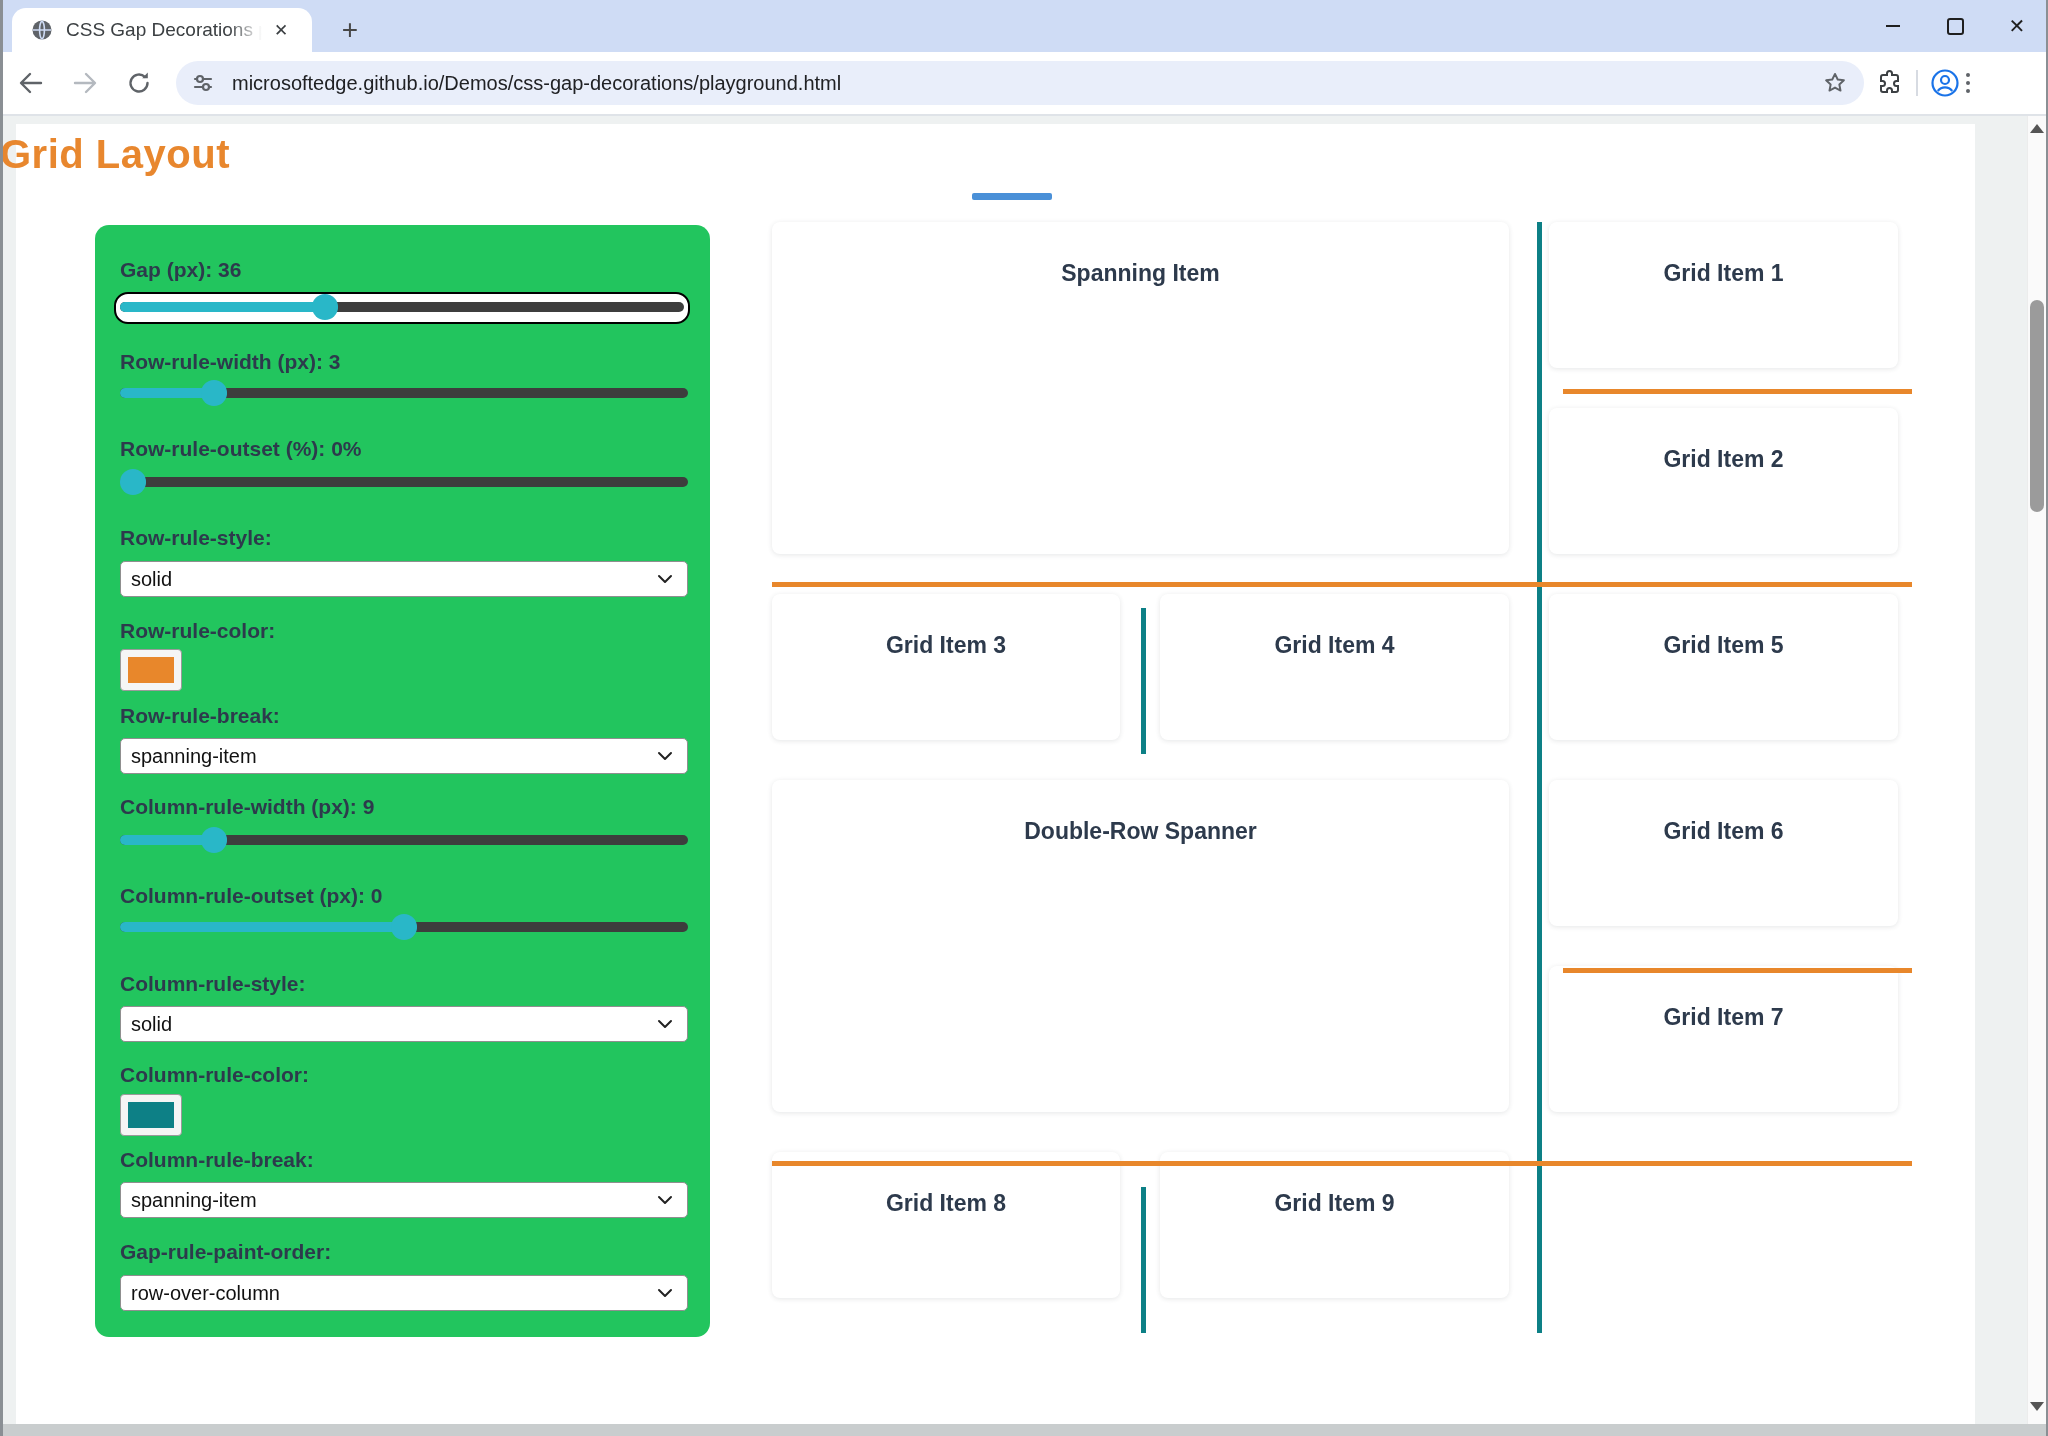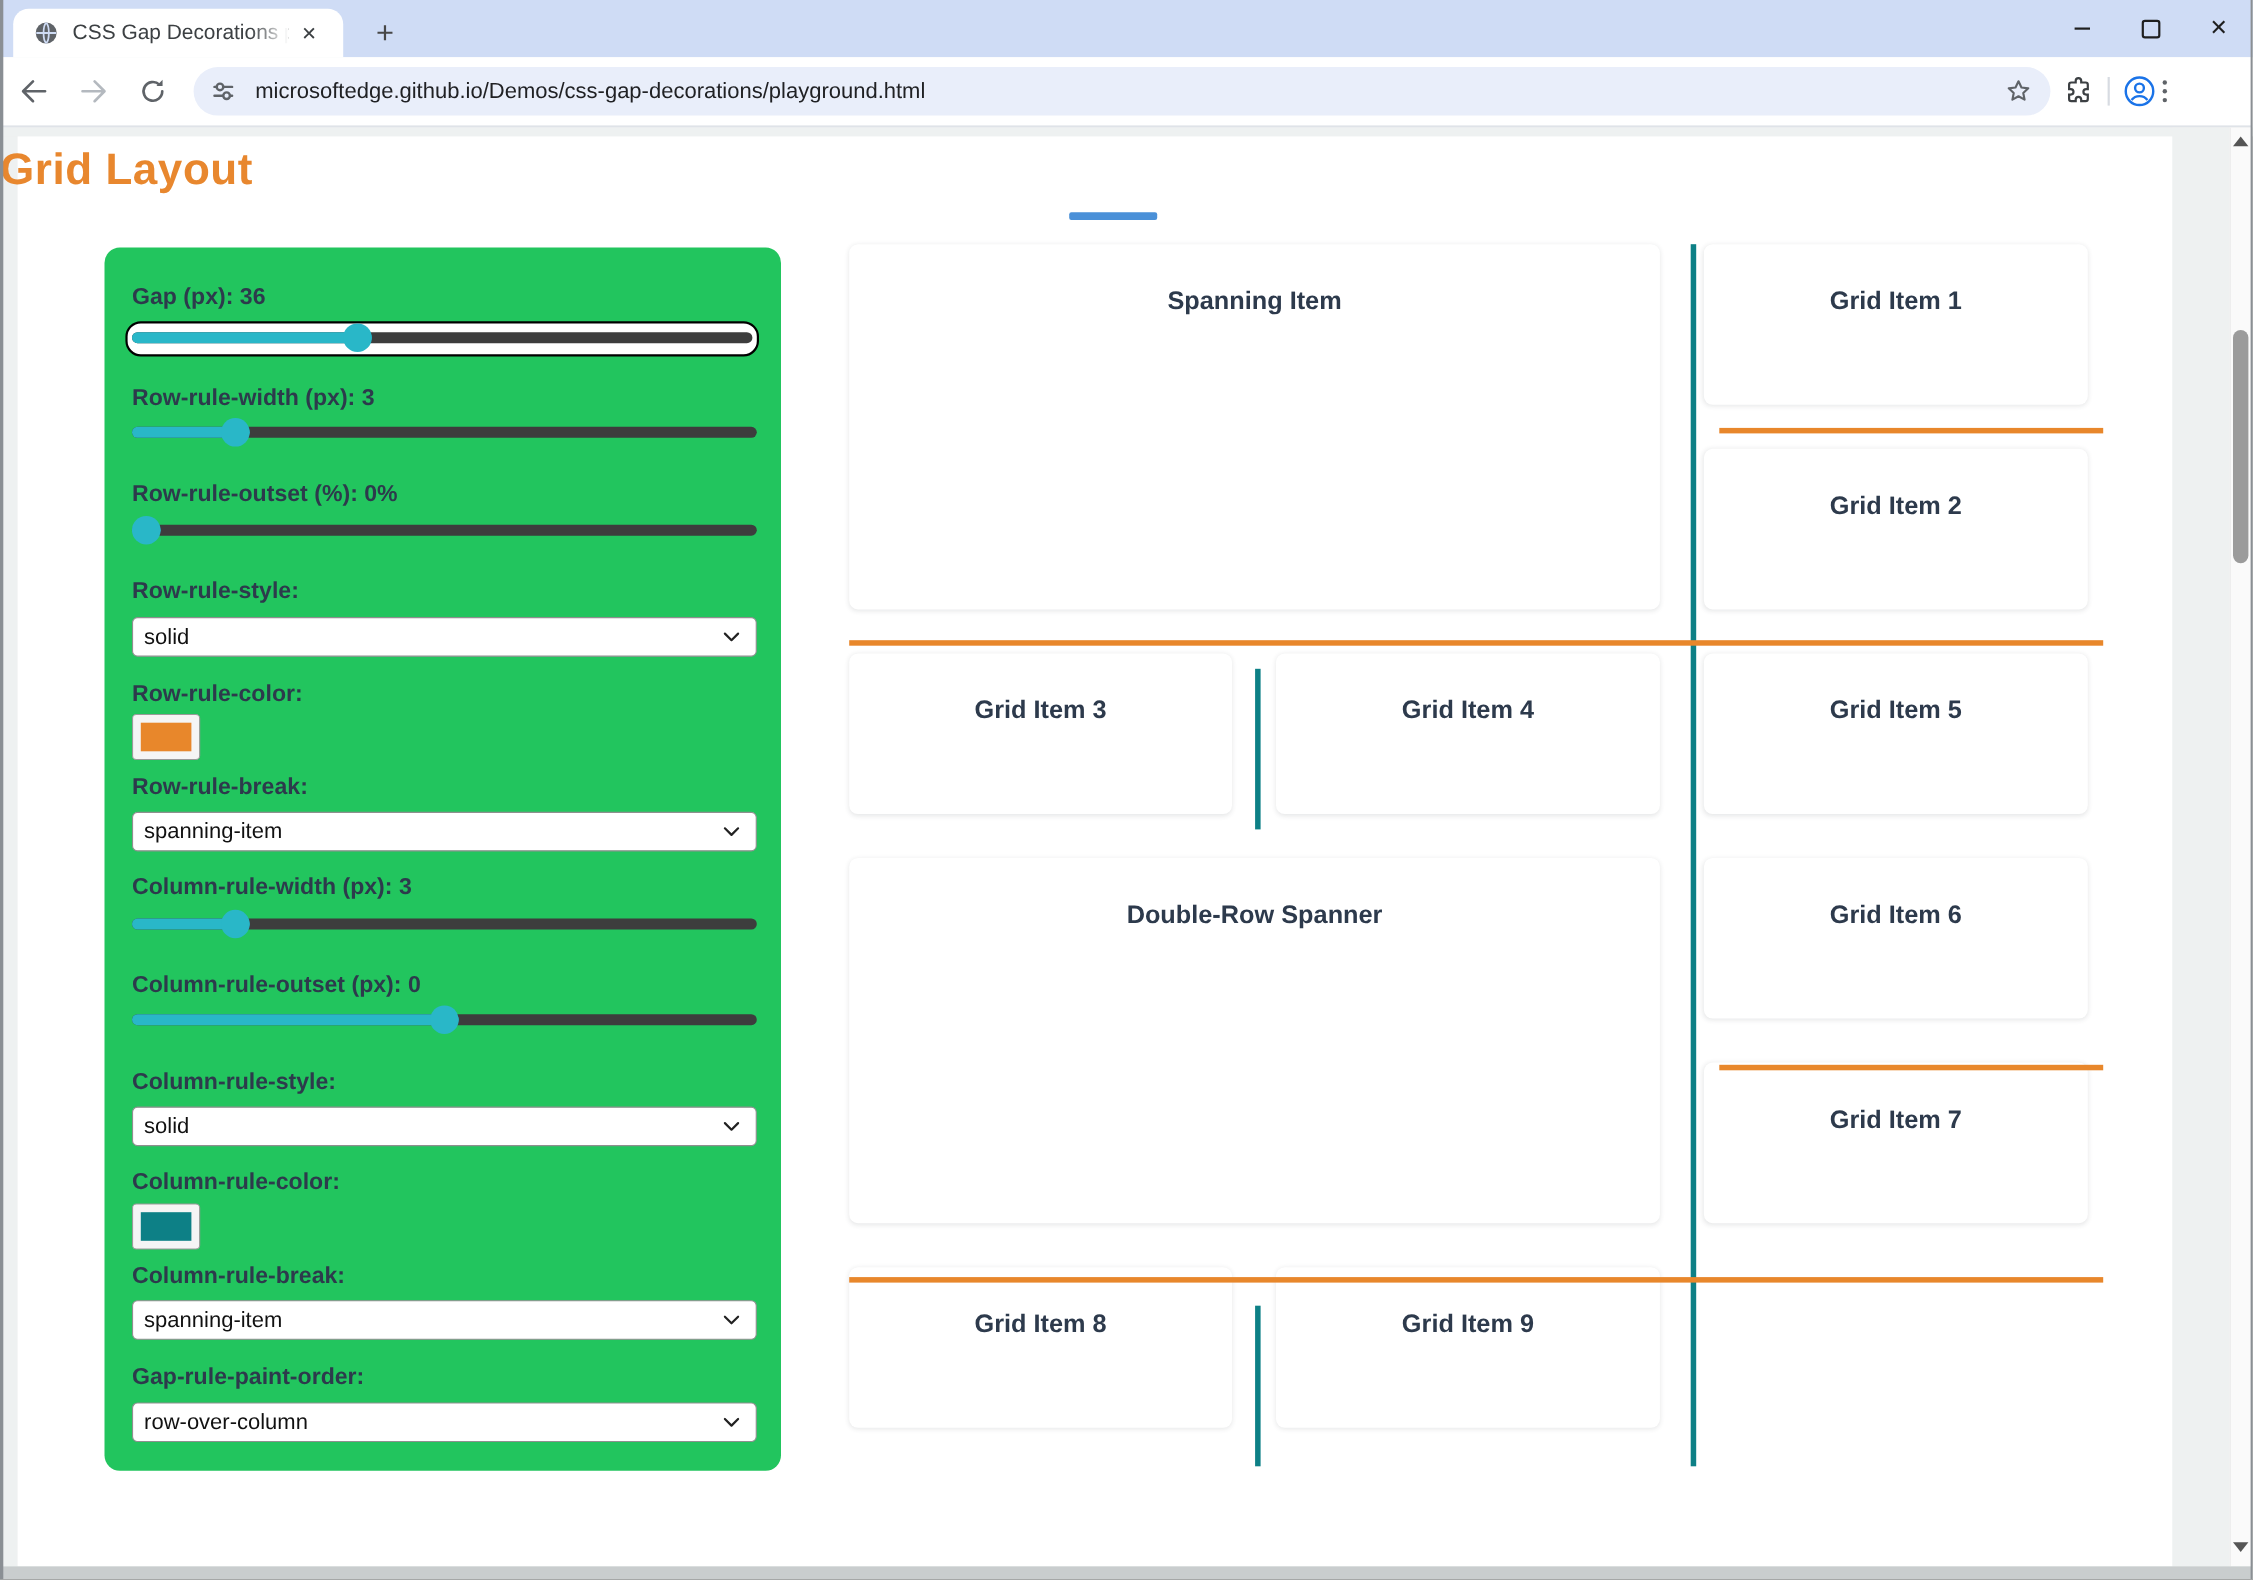--- a/index.html
+++ b/index.html
@@ -221,21 +221,21 @@
       <div class="swatch" style="top: 424px;">
         <i style="background:#e8872b"></i>
       </div>
       <div class="ctl-label" style="top: 479px;">Row-rule-break:</div>
       <div class="sel" style="top: 513px;">
         <span>spanning-item</span>
         <svg width="16" height="10" viewBox="0 0 16 10">
           <path d="M2 2l6 6 6-6" stroke="#222" stroke-width="2" fill="none" stroke-linecap="round" stroke-linejoin="round"></path>
         </svg>
       </div>
-      <div class="ctl-label" style="top: 570px;">Column-rule-width (px): 3</div>
+      <div class="ctl-label" style="top: 570px;">Column-rule-width (px): 9</div>
       <div class="slider" style="top: 601px;">
         <div class="track" style="background:#3d3d3d">
           <div class="fill" style="background:#29b7c8;width:107.3px"></div>
           <div class="thumb" style="background:#29b7c8;left:81.3px"></div>
         </div>
       </div>
       <div class="ctl-label" style="top: 659px;">Column-rule-outset (px): 0</div>
       <div class="slider" style="top: 688px;">
         <div class="track" style="background:#3d3d3d">
           <div class="fill" style="background:#29b7c8;width:297px"></div>

